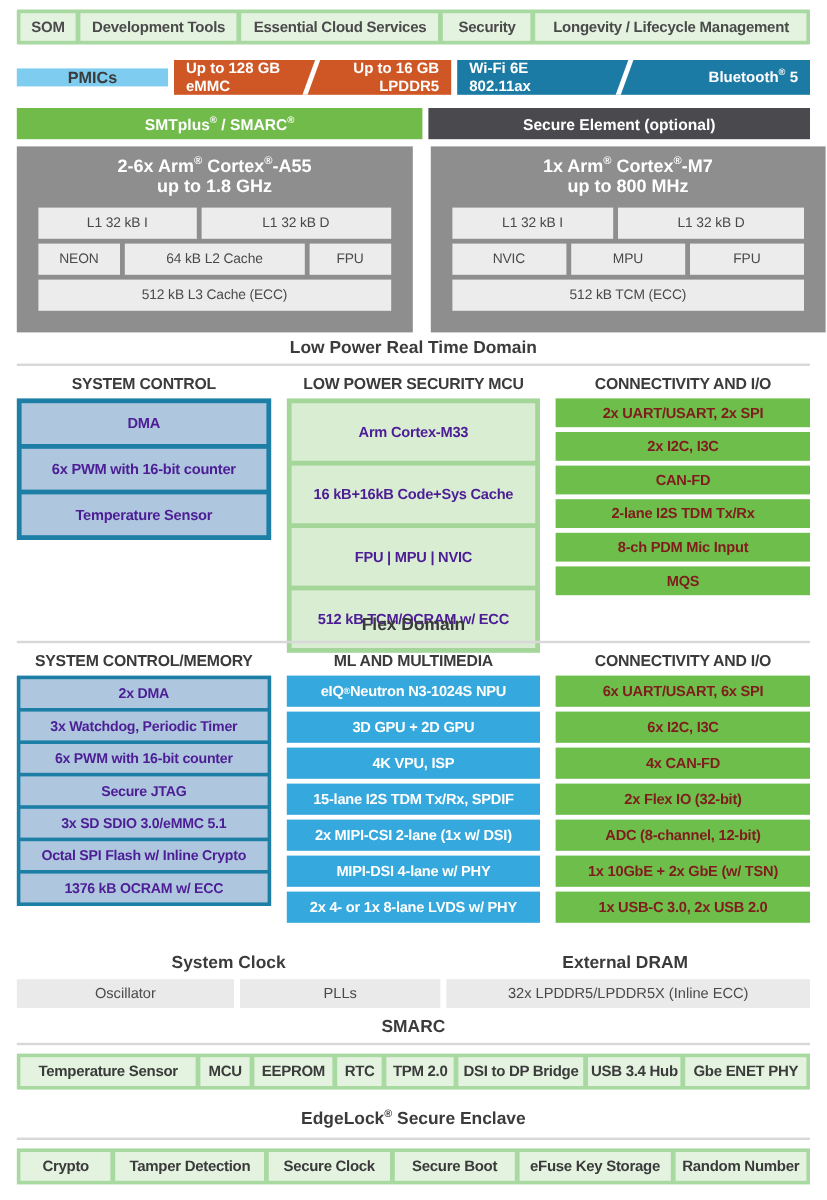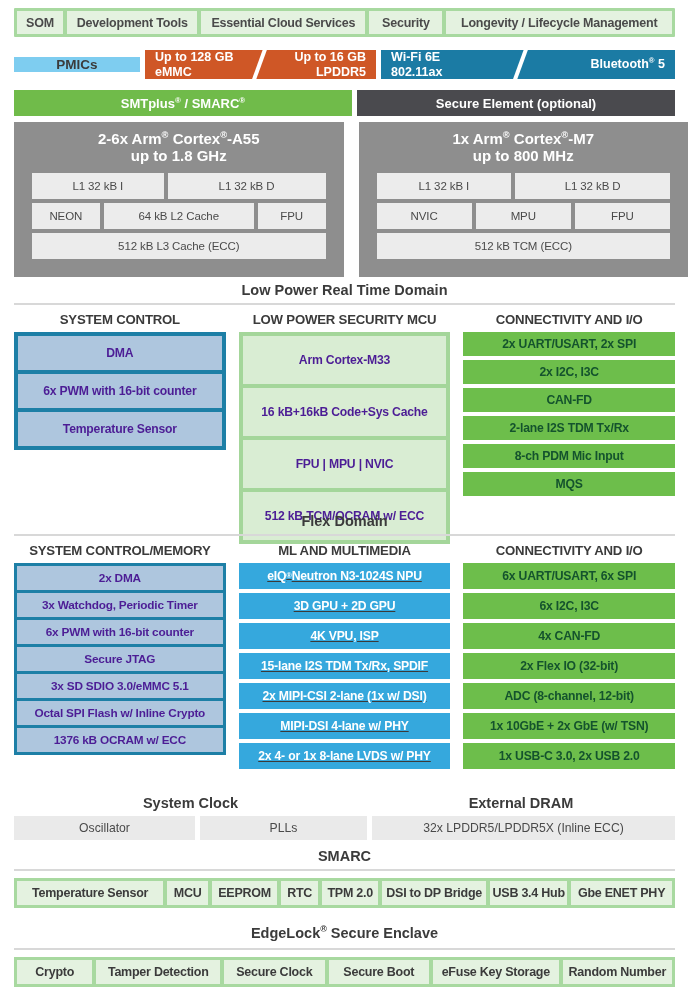--- a/index.html
+++ b/index.html
@@ -123,28 +123,28 @@
   .stack.pgreen { background: #a4d69a; padding: 4px; gap: 4px; }
   .stack.pgreen .item {
     background: #d9edd3; color: #4c1d95; height: 48px;
     display: flex; align-items: center; justify-content: center;
     font-size: 12.2px; font-weight: bold; letter-spacing: -0.2px; white-space: nowrap;
   }
 
   
   .stack.green { gap: 4px; }
   .stack.green .item {
-    background: #6dbe4b; color: #14532d; height: 24px;
+    background: #6dbe4b; color: #7f1d1d; height: 24px;
     display: flex; align-items: center; justify-content: center;
     font-size: 12.2px; font-weight: bold; letter-spacing: -0.2px; white-space: nowrap;
   }
   .stack.green.tall .item { height: 26px; }
 
   
-  .stack.cyan { gap: 4px; text-decoration: underline; }
+  .stack.cyan { gap: 4px; }
   .stack.cyan .item {
     background: #35a8dd; color: #ffffff; height: 26px;
     display: flex; align-items: center; justify-content: center;
     font-size: 12.2px; font-weight: bold; letter-spacing: -0.2px; white-space: nowrap;
   }
 
   
   .clk-heads { position: absolute; left: 14px; width: 661px; display: flex; }
   .clk-heads .h {
     font-size: 14.5px; font-weight: bold; text-align: center; color: #3b3b3b;

